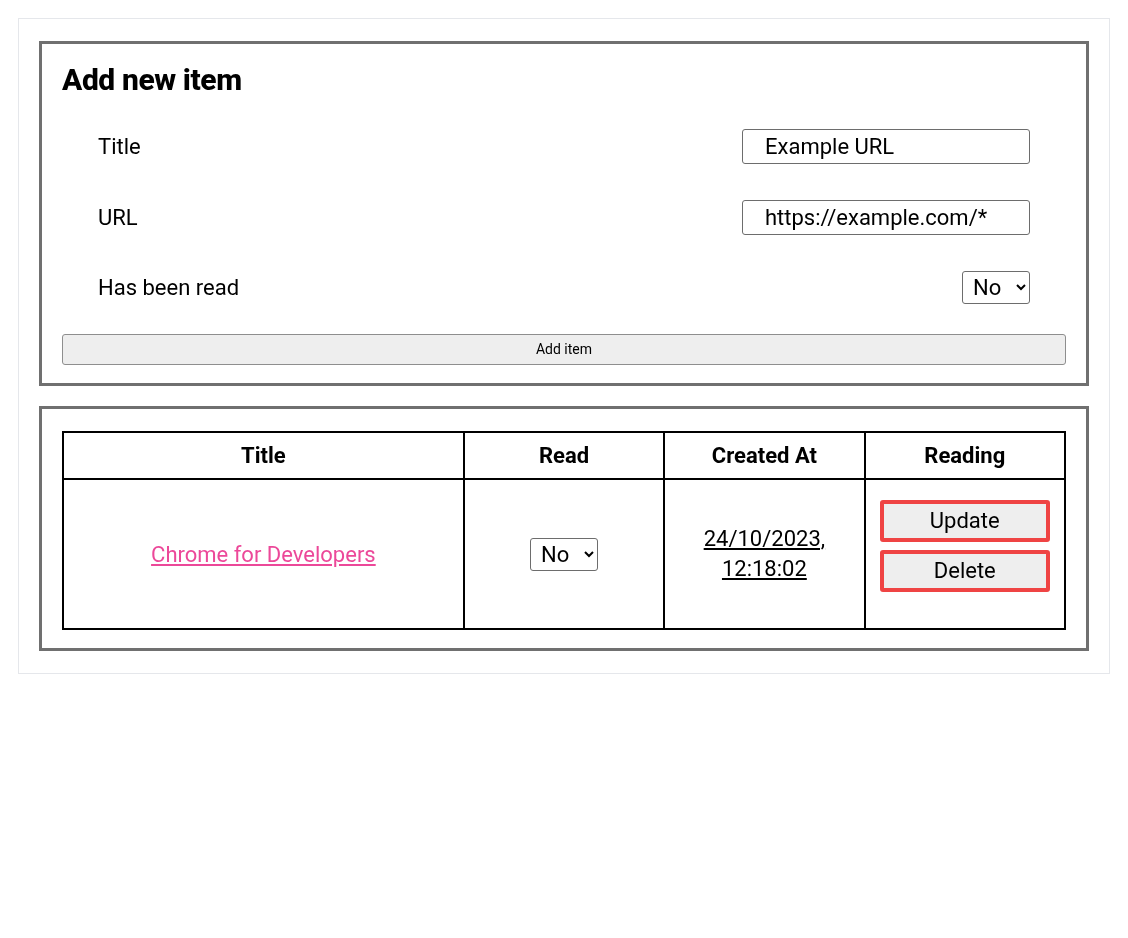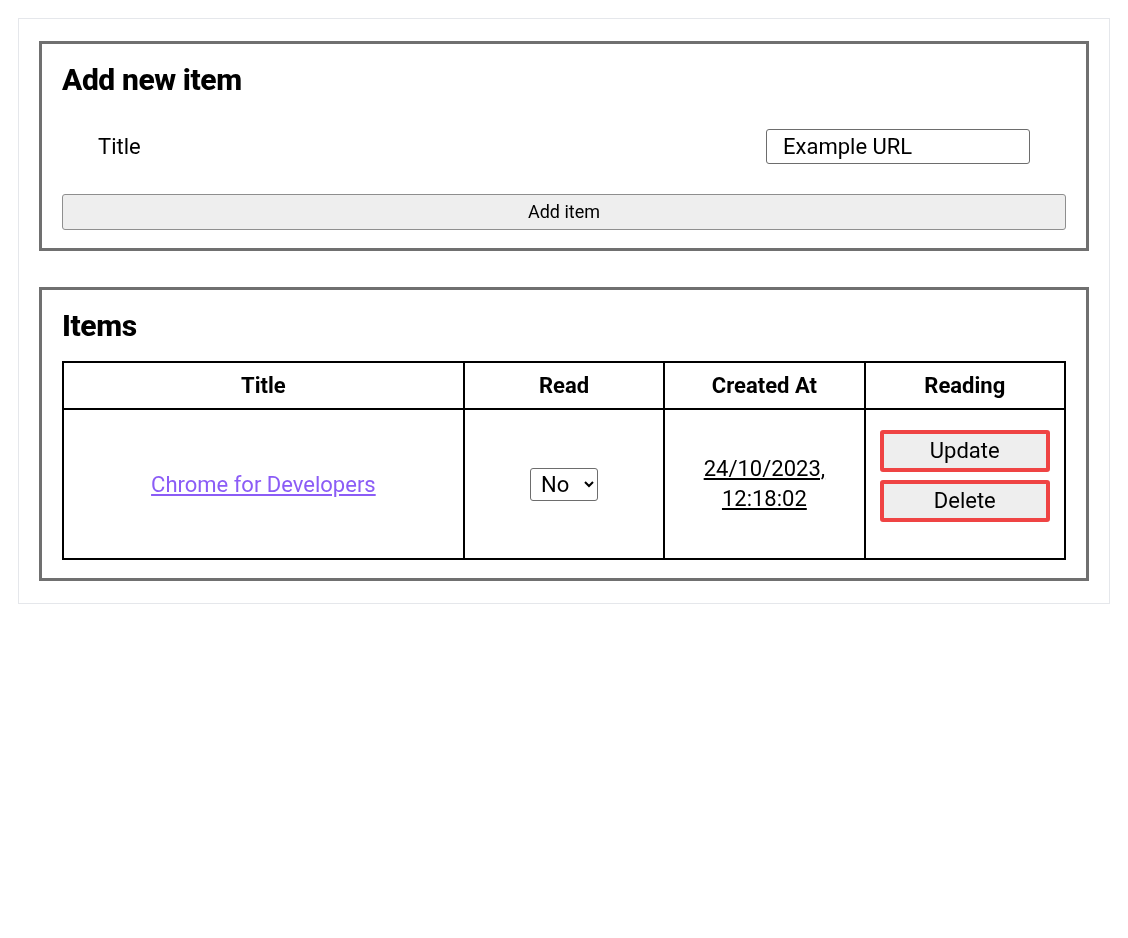--- a/index.html
+++ b/index.html
@@ -27,21 +27,21 @@
       font-size: 36px;
       font-weight: 800;
       letter-spacing: -0.5px;
     }
     .content {
       padding: 22px 20px 22px 20px;
     }
     .panel {
       border: 3px solid #707070;
       padding: 14px 20px 18px 20px;
-      margin-bottom: 36px;
+      margin-bottom: 20px;
     }
     .panel:last-child {
       margin-bottom: 0;
     }
     .panel-title {
       margin: 4px 0 18px 0;
       font-size: 30px;
       font-weight: 800;
       letter-spacing: -0.4px;
     }
@@ -58,41 +58,41 @@
       font-size: 22px;
       white-space: nowrap;
     }
     .form-control-cell {
       text-align: right;
       padding-right: 36px !important;
     }
     input[type="text"] {
       font-family: inherit;
       font-size: 22px;
-      padding: 4px 8px 4px 16px;
-      width: 264px;
+      padding: 4px 8px 4px 22px;
+      width: 288px;
       border: 1px solid #6d6d6d;
       border-radius: 3px;
       background: #fff;
     }
     select {
       font-family: inherit;
       font-size: 22px;
       padding: 2px 4px 2px 6px;
       border: 1px solid #6d6d6d;
       border-radius: 3px;
       background: #fff;
     }
     .add-item-button {
       display: block;
       width: 100%;
       margin-top: 8px;
       padding: 6px 0 7px 0;
       font-family: inherit;
-      font-size: 18px;
+      font-size: 14px;
       text-align: center;
       background: #eeeeee;
       border: 1px solid #8e8e8e;
       border-radius: 3px;
       cursor: pointer;
     }
     .items-table {
       width: 100%;
       border-collapse: collapse;
       margin-top: 8px;
@@ -110,21 +110,21 @@
     }
     .items-table td {
       font-size: 22px;
       padding: 18px 8px;
     }
     .col-title { width: 40%; }
     .col-read { width: 20%; margin-left: 36px; }
     .col-created { width: 20%; }
     .col-actions { width: 20%; }
     .item-link {
-      color: #8b5cf6;
+      color: #ec4899;
       text-decoration: underline;
       cursor: pointer;
     }
     .row-select {
       font-family: inherit;
       font-size: 22px;
       padding: 2px 4px 2px 6px;
       border: 1px solid #6d6d6d;
       border-radius: 3px;
       background: #fff;
@@ -167,28 +167,43 @@
       <table class="form-table">
         <tbody>
             <tr>
           <td class="form-label-cell">
             <span>Title</span>
           </td>
           <td class="form-control-cell">
             <input type="text" value="Example URL" style="">
           </td>
         </tr>
+        <tr>
+          <td class="form-label-cell">
+            <span>URL</span>
+          </td>
+          <td class="form-control-cell">
+            <input type="text" value="https://example.com/*" style="">
+          </td>
+        </tr>
+        <tr>
+          <td class="form-label-cell">
+            <span>Has been read</span>
+          </td>
+          <td class="form-control-cell">
+            <select id="has-been-read-select"><option>No</option><option>Yes</option></select>
+          </td>
+        </tr>
       </tbody>
         </table>
 
       <button class="add-item-button">Add item</button>
     </div>
 
     <div class="panel">
-      <h2 class="panel-title">Items</h2>
 
       <table class="items-table">
         <thead>
           <tr>
             <th class="col-title">Title</th>
             <th class="col-read">Read</th>
             <th class="col-created">Created At</th>
             <th class="col-actions">Reading</th>
           </tr>
         </thead>

